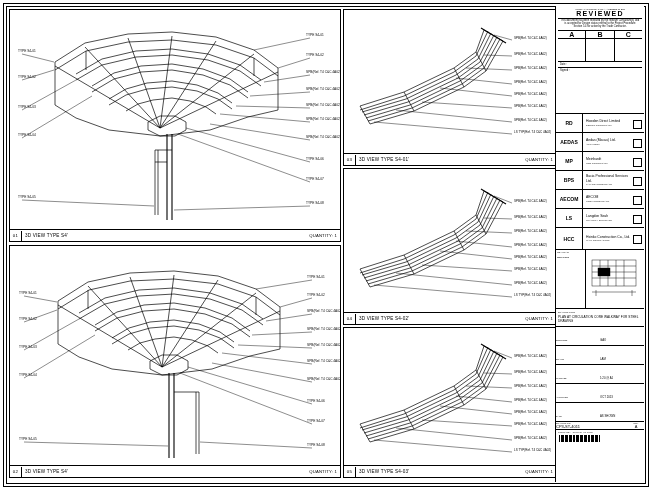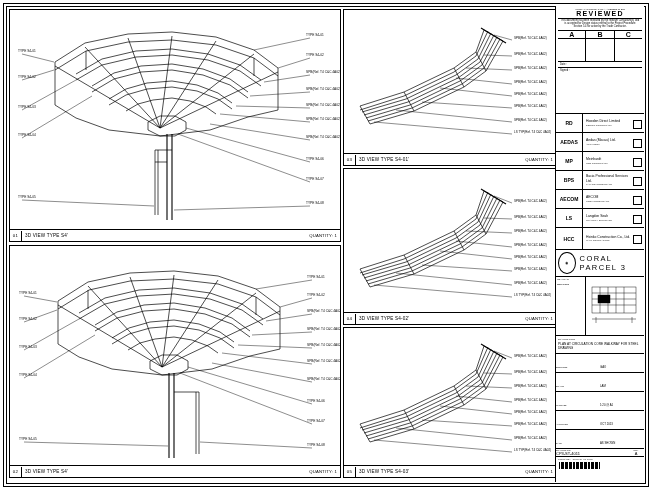--- a/index.html
+++ b/index.html
@@ -454,24 +454,20 @@
       <div class="logo-box">HCC</div>
       <div class="logo-txt">
         <div>Hsinko Construction Co., Ltd.</div>
         <div class="logo-sub">MAIN CONTRACTOR</div>
       </div>
       <div class="chkwrap">
           <div class="chk"></div>
         </div>
     </div>
 
-    <div class="cp-logo">
-      <div class="cp-mark">◉</div>
-      <div class="cp-name">CORAL PARCEL 3</div>
-    </div>
 
     <div class="keyplan">
       <div class="kleft">
         <div>KEY PLAN</div>
         <div style="margin-top:2px;">SEE NOTE</div>
       </div>
       <div class="kright">
         <svg width="58" height="56" viewBox="0 0 58 56">
           <g class="lnt">
             <rect x="6" y="10" width="44" height="26"></rect>

